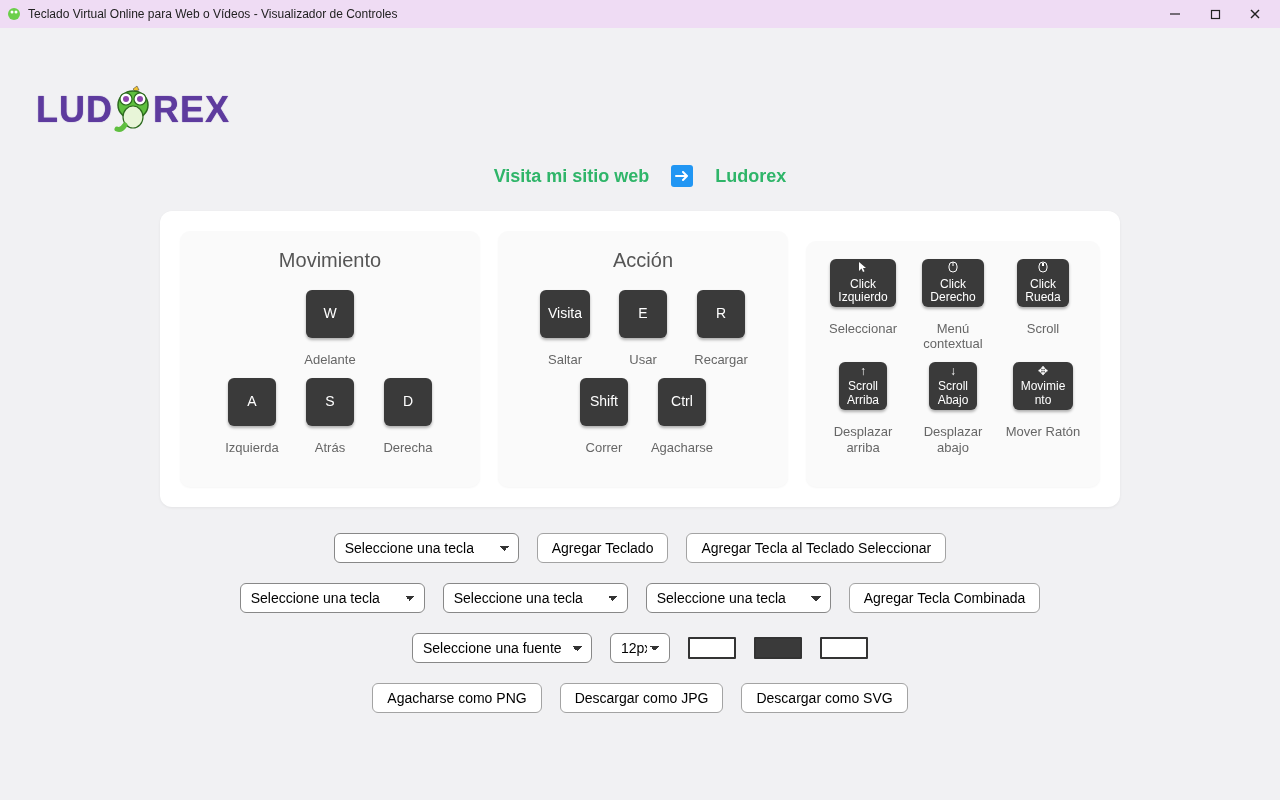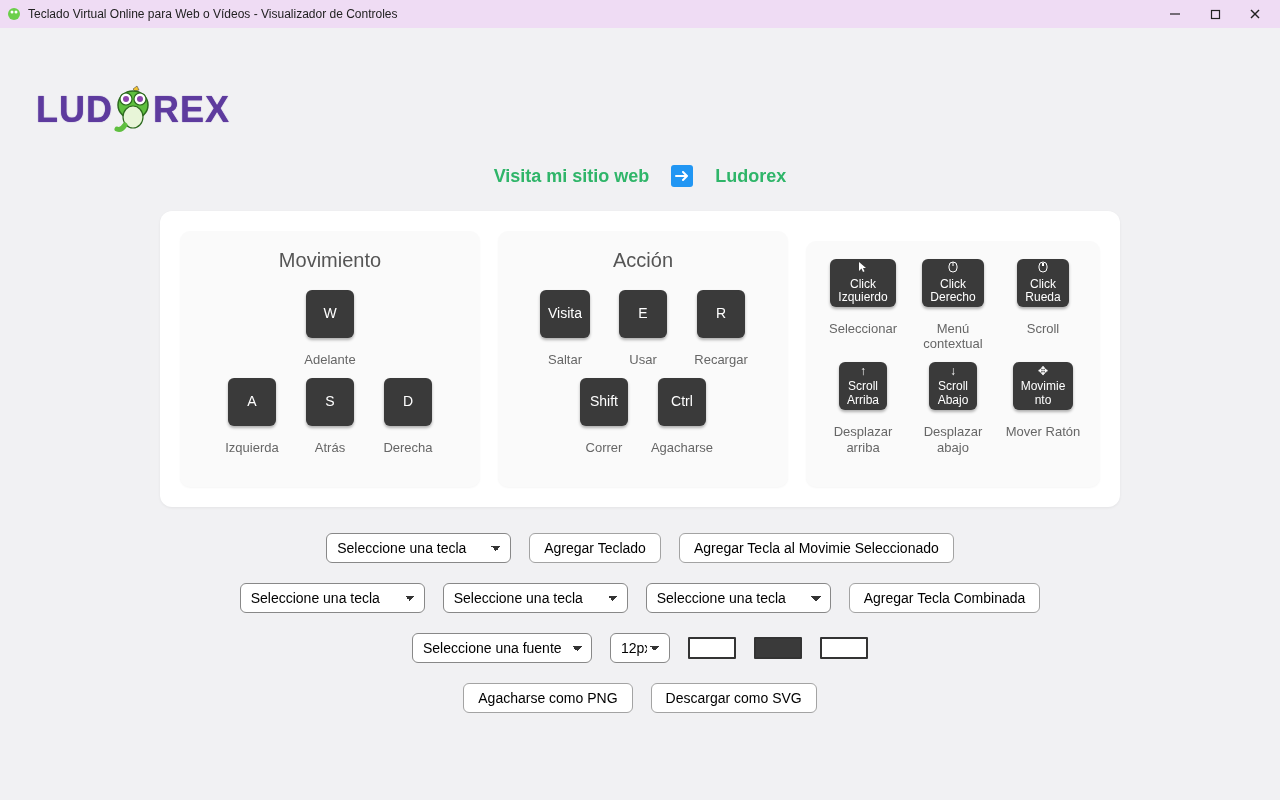--- a/index.html
+++ b/index.html
@@ -236,38 +236,39 @@
 
   </div>
 
   <div class="controls">
 
     <div class="ctrl-row">
       <select class="wide">
         <option>Seleccione una tecla</option>
       </select>
       <button class="btn">Agregar Teclado</button>
-      <button class="btn">Agregar Tecla al Movimie Seleccionado</button>
+      <button class="btn">Agregar Tecla al Teclado Seleccionar</button>
     </div>
 
     <div class="ctrl-row">
       <select class="wide"><option>Seleccione una tecla</option></select>
       <select class="wide"><option>Seleccione una tecla</option></select>
       <select class="wide"><option>Seleccione una tecla</option></select>
       <button class="btn">Agregar Tecla Combinada</button>
     </div>
 
     <div class="ctrl-row">
       <select class="med"><option>Seleccione una fuente</option></select>
       <select class="sm"><option>12px</option></select>
       <div class="swatch white"></div>
       <div class="swatch dark"></div>
       <div class="swatch white"></div>
     </div>
 
     <div class="ctrl-row">
       <button class="btn">Agacharse como PNG</button>
+      <button class="btn">Descargar como JPG</button>
       <button class="btn">Descargar como SVG</button>
     </div>
 
   </div>
 
 </div>
 
 </body></html>

